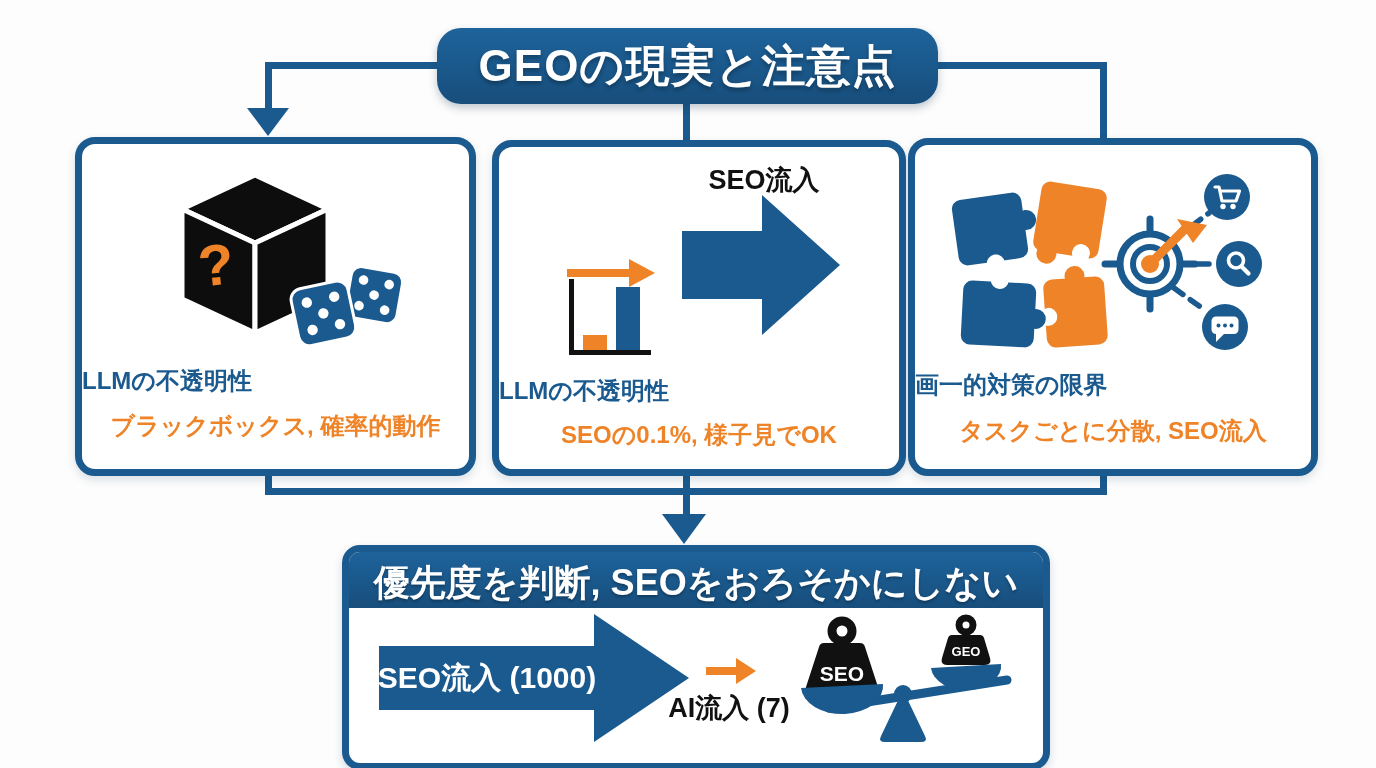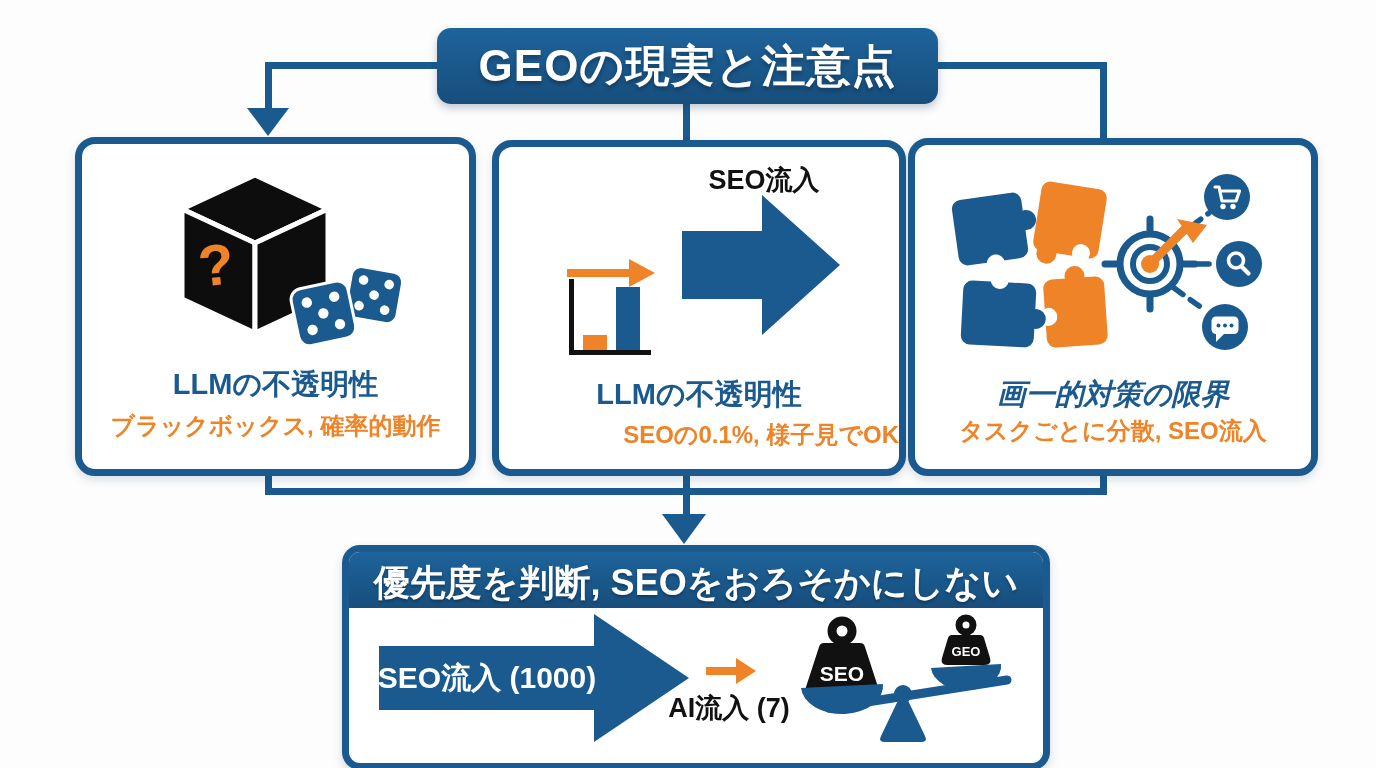--- a/index.html
+++ b/index.html
@@ -12,32 +12,32 @@
   .diagram{
     position:relative;width:1376px;height:768px;overflow:hidden;
     background:#fdfdfd;
     font-family:"Liberation Sans","DejaVu Sans",sans-serif;
   }
   .line{position:absolute;background:var(--blue);}
   .tri{position:absolute;width:0;height:0;}
   .title-banner{
     position:absolute;left:437px;top:28px;width:501px;height:76px;
     background:linear-gradient(180deg,#1e639b 0%,#174e7c 100%);
-    border-radius:14px;display:flex;align-items:center;justify-content:center;
+    border-radius:24px;display:flex;align-items:center;justify-content:center;
     color:#fff;font-size:44px;font-weight:bold;letter-spacing:1px;
     text-shadow:0 3px 4px rgba(0,0,0,.3);
     box-shadow:0 4px 8px rgba(10,40,70,.25);
   }
   .card{
     position:absolute;background:#fff;border:7px solid var(--blue);
     border-radius:20px;box-shadow:0 4px 10px rgba(15,55,95,.15);
   }
   .card-title{
-    position:absolute;left:0;right:0;top:221px;text-align:center;
-    color:var(--blue);font-size:29px;font-weight:bold;
+    position:absolute;left:0;right:0;top:221px;text-align:left;
+    color:var(--blue);font-size:24px;font-weight:bold;
   }
   .card-sub{
     position:absolute;left:0;right:0;top:266px;text-align:center;
     color:var(--orange);font-size:24px;font-weight:bold;
   }
   .abs{position:absolute;}
   .black-label{color:var(--ink);font-weight:bold;font-size:27px;text-align:center;}
   .bottom-box{
     position:absolute;left:342px;top:545px;width:694px;height:211px;
     background:#fff;border:7px solid var(--blue);border-radius:18px;
@@ -116,21 +116,21 @@
     <div>
       <div class="abs" style="left:70px;top:132px;width:5px;height:76px;background:var(--ink);"></div>
       <div class="abs" style="left:70px;top:203px;width:82px;height:5px;background:var(--ink);"></div>
       <div class="abs" style="left:84px;top:188px;width:24px;height:15px;background:var(--orange);"></div>
       <div class="abs" style="left:117px;top:140px;width:24px;height:63px;background:var(--blue);"></div>
     </div>
     <svg class="abs" style="left:183px;top:48px;" width="158" height="140" viewBox="0 0 158 140">
       <polygon points="0,36 80,36 80,0 158,70 80,140 80,104 0,104" fill="var(--blue)"></polygon>
     </svg>
     <div class="card-title" style="top:228px;">LLMの不透明性</div>
-    <div class="card-sub" style="top:272px;text-align:right;">SEOの0.1%, 様子見でOK</div>
+    <div class="card-sub" style="top:272px;">SEOの0.1%, 様子見でOK</div>
   </div>
 
   <div class="card" style="left:908px;top:138px;width:396px;height:324px;">
     <svg class="abs" style="left:0;top:0;" width="396" height="215" viewBox="0 0 396 215">
 
       <g>
         <g fill="var(--orange)" transform="rotate(9 155 75)">
           <rect x="122" y="40" width="66" height="70" rx="9"></rect>
           <circle cx="137" cy="112" r="10"></circle>
           <circle cx="171" cy="106" r="9" fill="#ffffff"></circle>
@@ -189,21 +189,21 @@
 
       <g>
         <circle cx="310" cy="182" r="23" fill="var(--blue)"></circle>
         <rect x="296.5" y="171.5" width="27" height="17.5" rx="4.5" fill="#ffffff"></rect>
         <polygon points="301,188 301,197 310,188" fill="#ffffff"></polygon>
         <circle cx="303.5" cy="180.5" r="2" fill="var(--blue)"></circle>
         <circle cx="310" cy="180.5" r="2" fill="var(--blue)"></circle>
         <circle cx="316.5" cy="180.5" r="2" fill="var(--blue)"></circle>
       </g>
     </svg>
-    <div class="card-title" style="top:230px;font-style:italic;">画一的対策の限界</div>
+    <div class="card-title" style="top:224px;">画一的対策の限界</div>
     <div class="card-sub" style="top:270px;">タスクごとに分散, SEO流入</div>
   </div>
 
   <div class="bottom-box">
     <div class="bottom-header">
       <span>優先度を判断, SEOをおろそかにしない</span>
     </div>
     <div class="bottom-body">
       <svg class="abs" style="left:30px;top:6px;" width="310" height="128" viewBox="0 0 310 128">
         <polygon points="0,32 215,32 215,0 310,64 215,128 215,96 0,96" fill="var(--blue)"></polygon>

